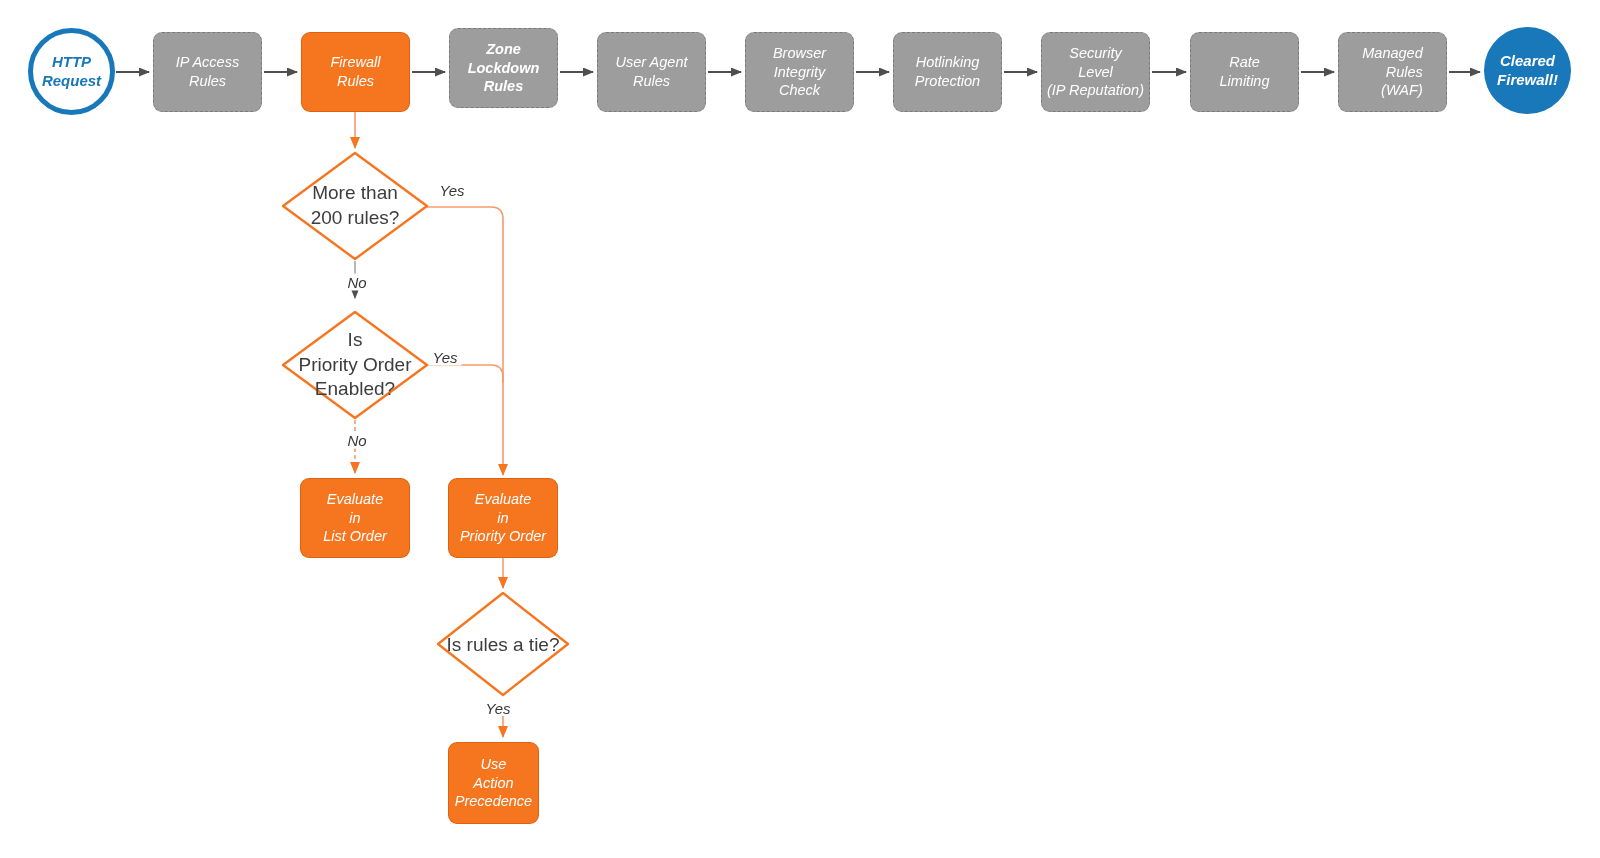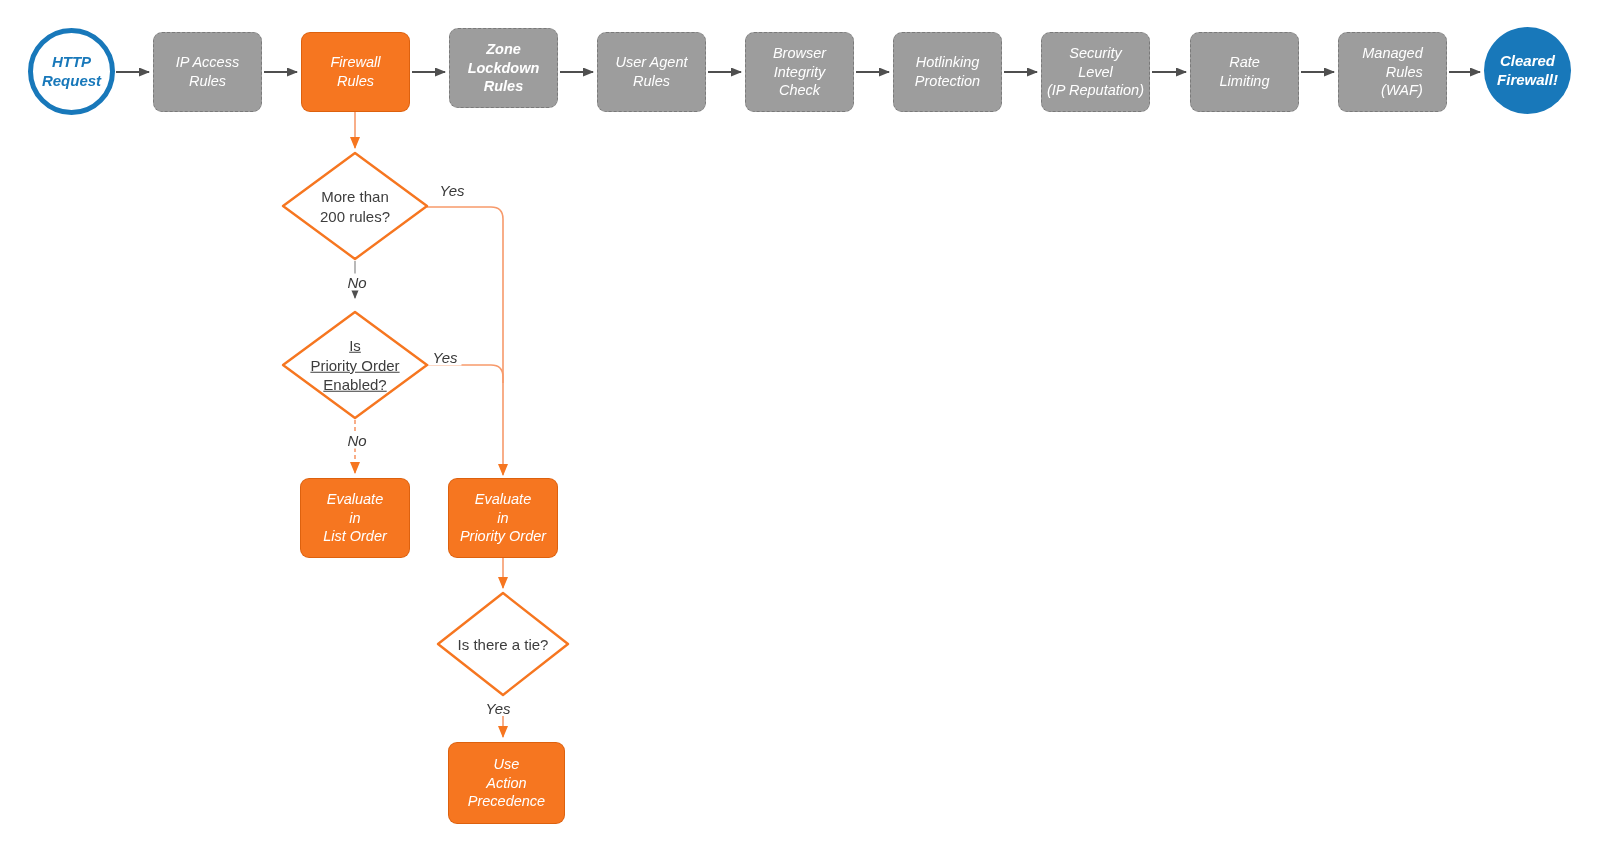--- a/index.html
+++ b/index.html
@@ -28,21 +28,21 @@
     position:absolute;width:87px;height:87px;border-radius:50%;
     display:flex;align-items:center;justify-content:center;text-align:center;
     font-weight:bold;font-style:italic;font-size:15px;line-height:1.25;
     white-space:pre-line;box-sizing:border-box;
   }
   .circle.start{background:#fff;border:5px solid var(--blue);color:var(--blue);}
   .circle.end{background:var(--blue);color:#fff;}
 
   .diamond-label{
     position:absolute;transform:translate(-50%,-50%);text-align:center;
-    font-size:15px;color:var(--text-dark);line-height:1.3;white-space:pre-line;
+    font-size:19px;color:var(--text-dark);line-height:1.3;white-space:pre-line;
   }
   .edge-label{
     position:absolute;transform:translate(-50%,-50%);
     font-style:italic;font-size:15px;color:#383838;text-align:right;
   }
   .edge-label.on-line{background:#fff;padding:0 4px;}
 
   .ln-dk{stroke:var(--arrow-gray);stroke-width:2;fill:none;}
   .ln-gray{stroke:#a7a7a7;stroke-width:1.6;fill:none;}
   .ln-lt{stroke:var(--orange-light);stroke-width:1.6;fill:none;}
@@ -113,32 +113,32 @@
 Limiting</div>
   <div class="node-box gray" style="left:1041px;top:32px;">Security
 Level
 (IP Reputation)</div>
   <div class="node-box gray" style="left:1338px;top:32px;text-align:right;">Managed
 Rules
 (WAF)</div>
 
   <div class="diamond-label" style="left:355px;top:206px;width:130px;">More than
 200 rules?</div>
-  <div class="diamond-label" style="left:355px;top:365px;width:130px;text-decoration:underline;">Is
+  <div class="diamond-label" style="left:355px;top:365px;width:130px;">Is
 Priority Order
 Enabled?</div>
-  <div class="diamond-label" style="left:503px;top:645px;width:150px;">Is there a tie?</div>
+  <div class="diamond-label" style="left:503px;top:645px;width:150px;">Is rules a tie?</div>
 
   <div class="node-box orange" style="left:300px;top:478px;width:110px;">Evaluate
 in
 List Order</div>
   <div class="node-box orange" style="left:448px;top:478px;width:110px;">Evaluate
 in
 Priority Order</div>
-  <div class="node-box orange" style="left:448px;top:742px;width:117px;height:82px;">Use
+  <div class="node-box orange" style="left:448px;top:742px;width:91px;height:82px;">Use
 Action
 Precedence</div>
 
   <div class="edge-label" style="left:452px;top:190px;">Yes</div>
   <div class="edge-label on-line" style="left:357px;top:282px;">No</div>
   <div class="edge-label on-line" style="left:445px;top:357px;">Yes</div>
   <div class="edge-label on-line" style="left:357px;top:440px;">No</div>
   <div class="edge-label" style="left:498px;top:708px;">Yes</div>
 
 </div>

